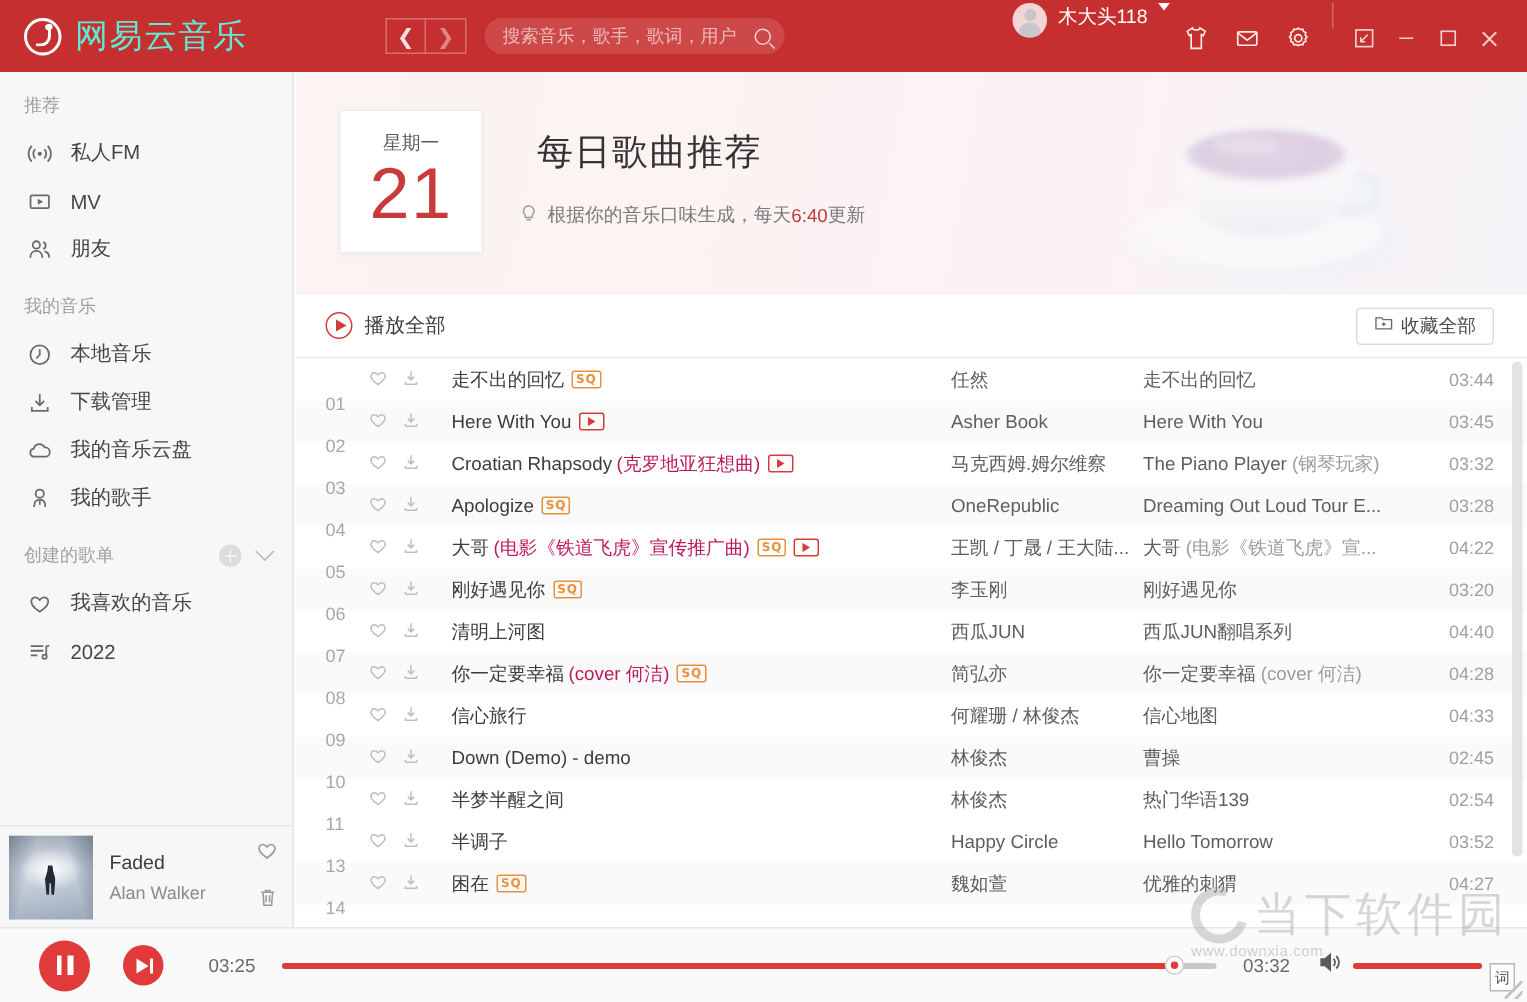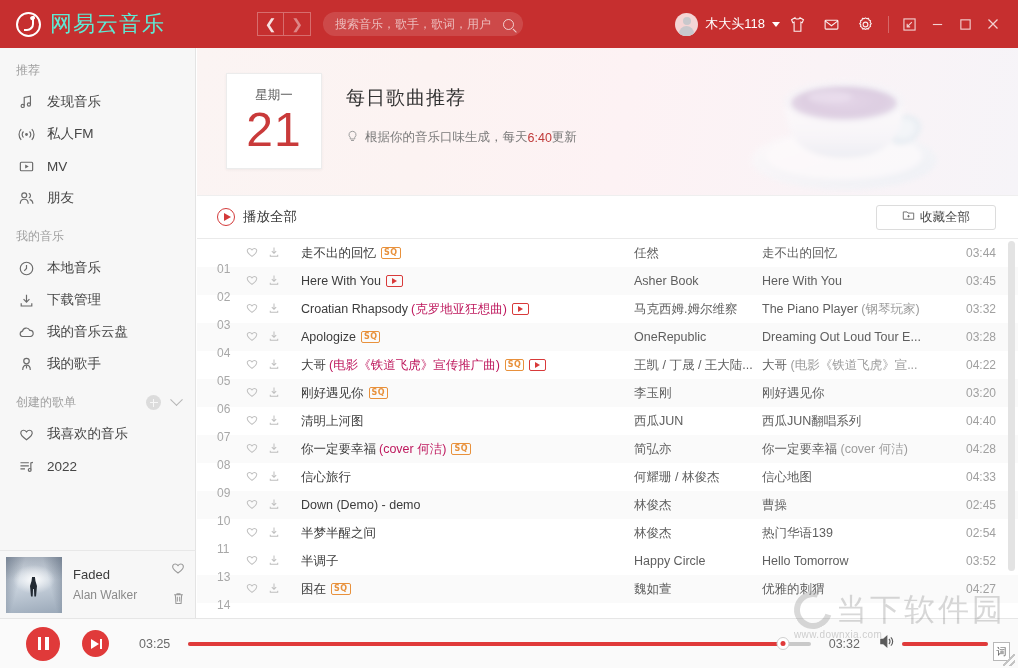--- a/index.html
+++ b/index.html
@@ -59,21 +59,21 @@
     width: 11px; height: 11px; border: 1.4px solid rgba(255,255,255,.72);
     border-radius: 50%; position: relative; flex: none;
   }
   .search-ic::after {
     content: ""; position: absolute; right: -4px; bottom: -3px;
     width: 5px; height: 1.4px; background: rgba(255,255,255,.72);
     transform: rotate(45deg);
   }
 
   .tb-right {
-    margin-left: auto; display: flex; align-items: center;
+    margin-left: auto; display: flex; align-items: flex-start;
     margin-right: 11px; height: 45px;
   }
   .avatar {
     width: 23px; height: 23px; border-radius: 50%;
     background: rgba(255,255,255,.80); position: relative;
     overflow: hidden; flex: none;
   }
   .avatar::before {
     content: ""; position: absolute; left: 7.5px; top: 4px;
     width: 8px; height: 8px; border-radius: 50%; background: #c8c8cc;
@@ -186,21 +186,21 @@
     position: absolute; left: 29px; top: 25px; width: 96px; height: 96px;
     background: #fff; border: 1px solid #ececec;
     box-shadow: 0 1px 3px rgba(0,0,0,.05);
     display: flex; flex-direction: column; align-items: center;
     justify-content: center;
   }
   .cal-week { font-size: 12.5px; color: #5c5c5c; margin-bottom: 1px; }
   .cal-day { font-size: 48px; color: #c93a3a; line-height: 1.04;
     font-weight: 300; letter-spacing: 1px; }
   .hero-txt { position: absolute; left: 149px; top: 37px; }
-  .hero-title { font-size: 19px; color: #333; letter-spacing: 1px; }
+  .hero-title { font-size: 24px; color: #333; letter-spacing: 1px; margin-left: 12px; }
   .hero-sub {
     margin-top: 18px; font-size: 12.5px; color: #7a7a7a;
     display: flex; align-items: center;
   }
   .bulb-ic { margin-right: 6px; flex: none; color: #9a9a9a; }
   .hero-sub .hl { color: #c03a3a; }
 
   .toolbar {
     height: 44px; border-top: 1px solid #efefef; border-bottom: 1px solid #eaeaea;
     display: flex; align-items: center; padding: 0 22px 0 20px; background: #fff;
@@ -211,21 +211,21 @@
     position: relative; margin-right: 8px; flex: none;
   }
   .playall-ic::after {
     content: ""; position: absolute; left: 6px; top: 4px;
     border-left: 7px solid #d33a3a;
     border-top: 4.5px solid transparent; border-bottom: 4.5px solid transparent;
   }
   .playall-lbl { font-size: 13.5px; color: #3b3b3b; }
   .collect-btn {
     margin-left: auto; height: 25px; border: 1px solid #dcdcdc; border-radius: 3px;
-    display: flex; align-items: center; padding: 0 25px; background: #fff;
+    display: flex; align-items: center; padding: 0 11px; background: #fff;
     font-size: 12.5px; color: #4a4a4a;
   }
   .folder-ic { margin-right: 5px; flex: none; color: #6b6b6b; }
 
   
   .list { position: relative; height: 379px; overflow: hidden; }
   .row {
     height: 28px; display: flex; align-items: center;
     font-size: 12.5px; color: #3c3c3c; padding-left: 20px; padding-right: 22px;
   }
@@ -412,30 +412,20 @@
         <svg width="14" height="14" viewBox="0 0 14 14" stroke="currentColor" stroke-width="1.25">
           <path d="M2.5 2.5 L11.5 11.5 M11.5 2.5 L2.5 11.5"></path>
         </svg>
       </div>
     </div>
   </div>
 
   <div class="sidebar">
 
     <div class="sect-title">推荐</div>
-    <div class="nav-item">
-      <span class="nav-ic">
-        <svg width="16" height="16" viewBox="0 0 18 18" fill="none" stroke="currentColor" stroke-width="1.3">
-          <path d="M7 13.2 V4 L14 2.4 V11.6"></path>
-            <circle cx="5.3" cy="13.4" r="1.8"></circle>
-            <circle cx="12.3" cy="11.8" r="1.8"></circle>
-        </svg>
-      </span>
-      <span>发现音乐</span>
-    </div>
     <div class="nav-item">
       <span class="nav-ic">
         <svg width="17" height="17" viewBox="0 0 18 18" fill="none" stroke="currentColor" stroke-width="1.25">
           <circle cx="9" cy="9" r="1.5" fill="currentColor" stroke="none"></circle>
           <path d="M5.8 5.8 A4.5 4.5 0 0 0 5.8 12.2"></path>
             <path d="M12.2 5.8 A4.5 4.5 0 0 1 12.2 12.2"></path>
           <path d="M3.4 3.4 A8 8 0 0 0 3.4 14.6"></path>
             <path d="M14.6 3.4 A8 8 0 0 1 14.6 14.6"></path>
         </svg>
       </span>

